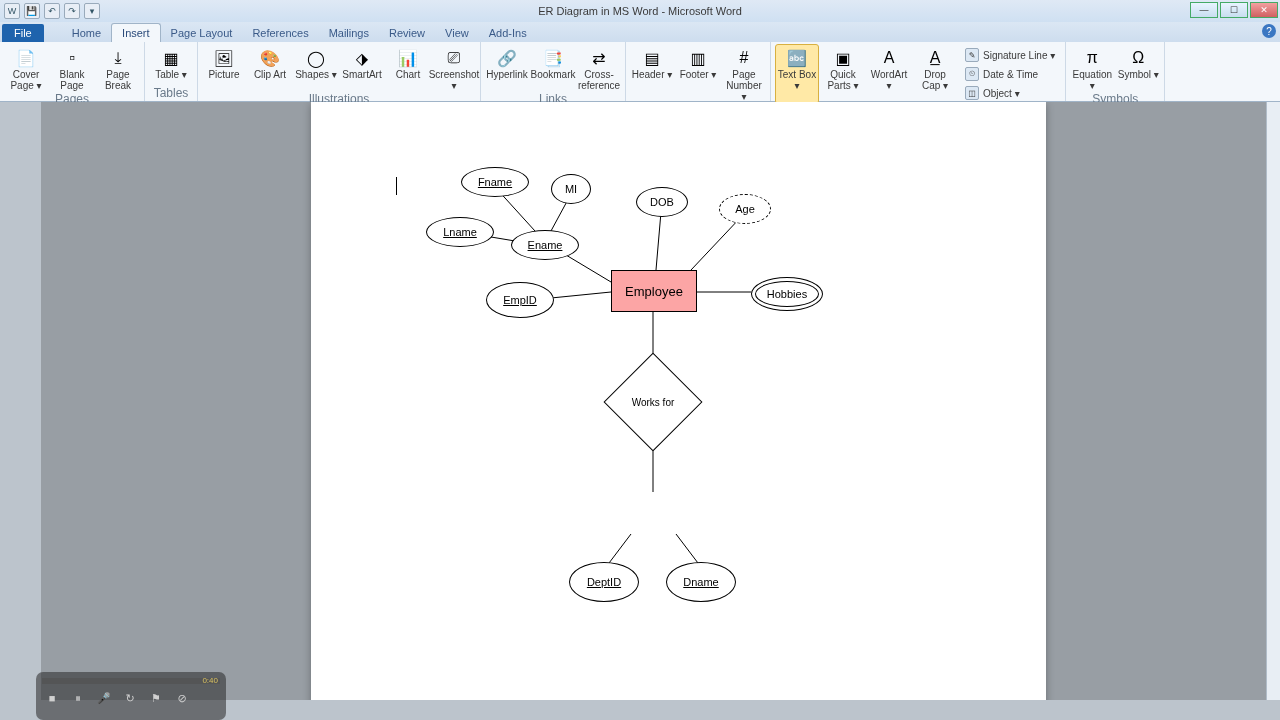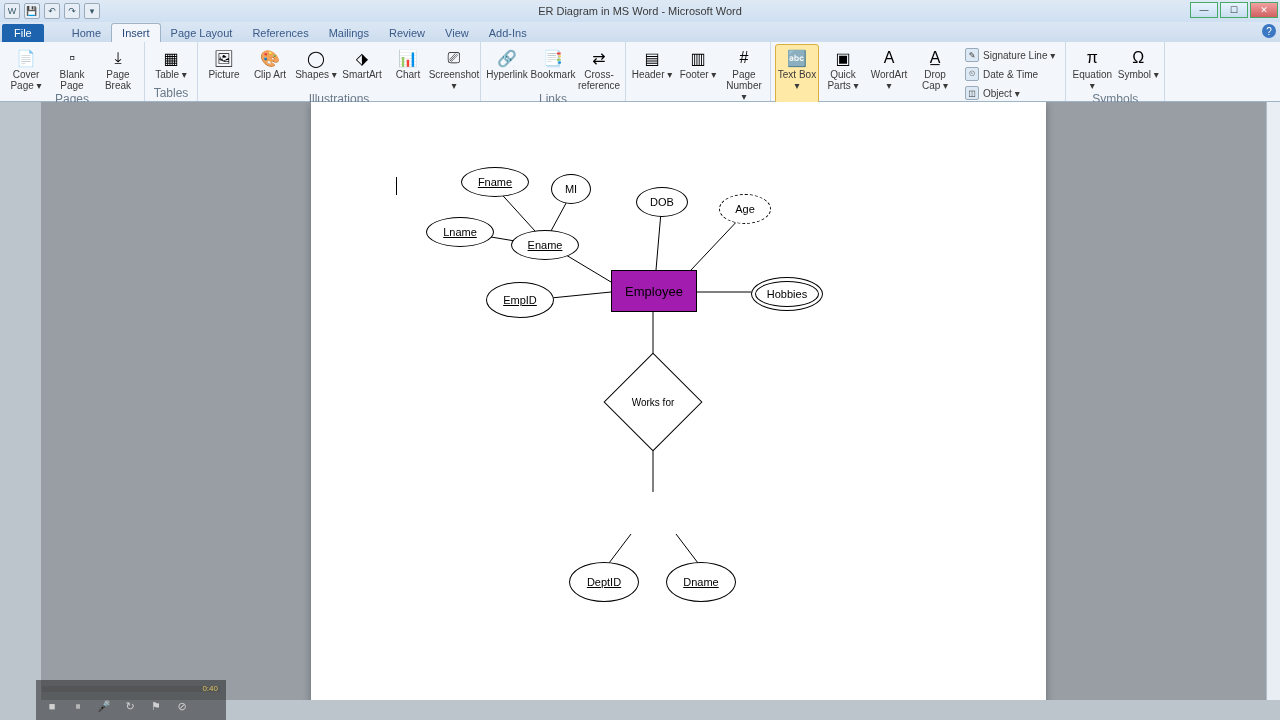--- a/index.html
+++ b/index.html
@@ -36,32 +36,32 @@
 
 .docarea { position:absolute; top:102px; left:0; right:14px; bottom:20px; background:#989ea4; overflow:hidden;margin-left:41px; }
 .page { position:absolute; left:270px; top:0; width:735px; height:640px; background:#fff; box-shadow:0 2px 8px rgba(0,0,0,.3); }
 .rulerV { position:absolute; right:0; top:102px; width:14px; bottom:20px; background:#e8eef4; border-left:1px solid #b0bcc8; }
 
 
 .shape { position:absolute; font-size:11px; display:flex; align-items:center; justify-content:center; text-align:center; }
 .ellipse { border:1px solid #000; border-radius:50%; background:#fff; }
 .ellipse.dashed { border-style:dashed; }
 .ellipse.double::after { content:""; position:absolute; inset:3px; border:1px solid #000; border-radius:50%; }
-.rect { border:1px solid #000; background:#a21caf; }
+.rect { border:1px solid #000; background:#fca5a5; }
 .diamond { width:60px; height:60px; }
 .diamond .dinner { width:70px; height:70px; border:1px solid #000; background:#fff; transform:rotate(45deg); position:absolute; left:-5px; top:-5px; }
 .diamond .dtxt { position:relative; z-index:1; font-size:10px; line-height:1.1; }
 .ul { text-decoration: underline; }
 svg.lines { position:absolute; left:0; top:0; width:100%; height:100%; pointer-events:none; }
 svg.lines line { stroke:#000; stroke-width:1; }
 
 .cursor { position:absolute; width:1px; height:18px; background:#000; }
 
 
-.player { position:absolute; left:36px; bottom:0; height:40px; width:190px; background:rgba(40,40,40,.55); }
+.player { position:absolute; left:36px; bottom:0; height:48px; width:190px; background:rgba(40,40,40,.55);border-radius:7px; }
 .player .timeline { height:6px; background:rgba(80,80,80,.6); margin:6px 6px 0 6px; position:relative; }
 .player .timeline .tick { position:absolute;right:2px;top:-2px;font-size:8px;color:#d8c060;}
 .player .ctrls { display:flex; gap:10px; padding:6px 8px; }
 .pbtn { width:16px;height:16px; color:#d0d0d0; font-size:11px; display:flex;align-items:center;justify-content:center; cursor:pointer;}
 
 .help { position:absolute; right:4px; top:24px; width:14px;height:14px; border-radius:50%; background:#3b77c2; color:#fff; font-size:10px; display:flex;align-items:center;justify-content:center;}
 </style>
 </head>
 <body>
 

